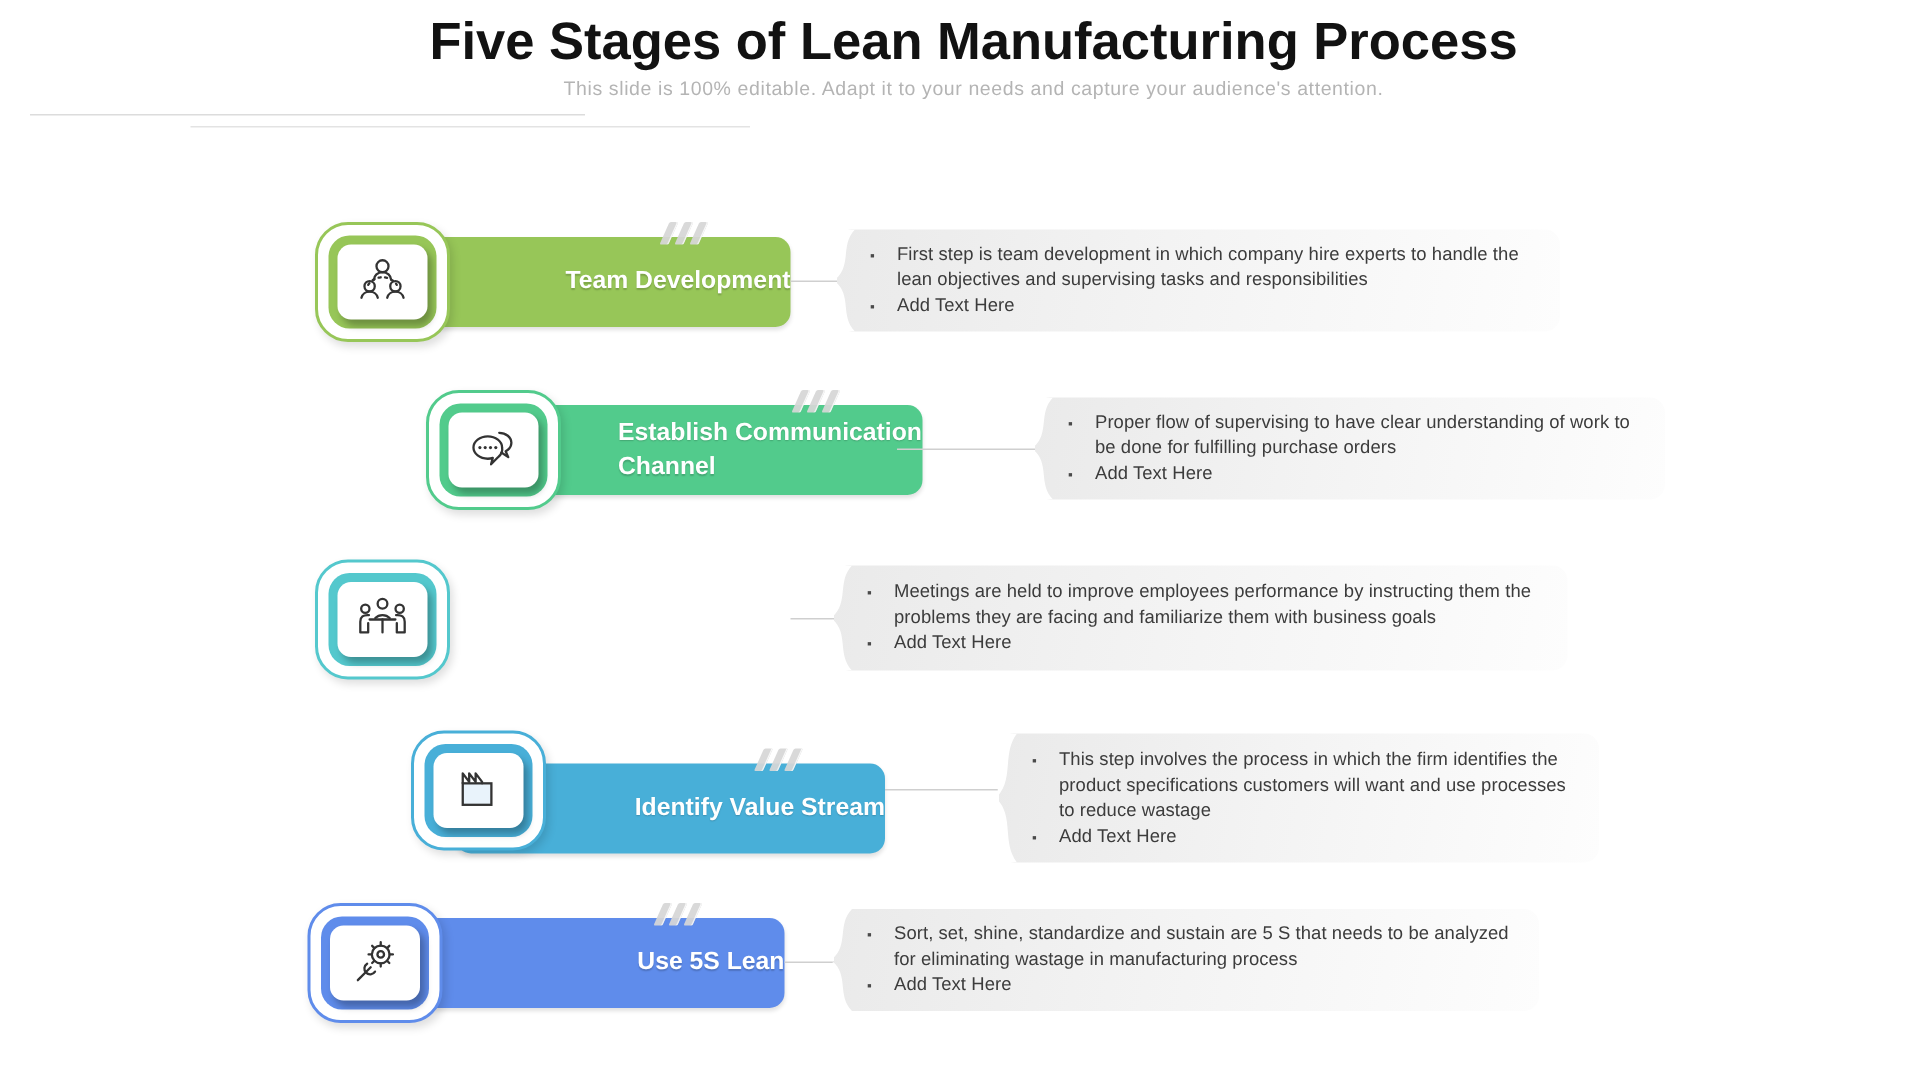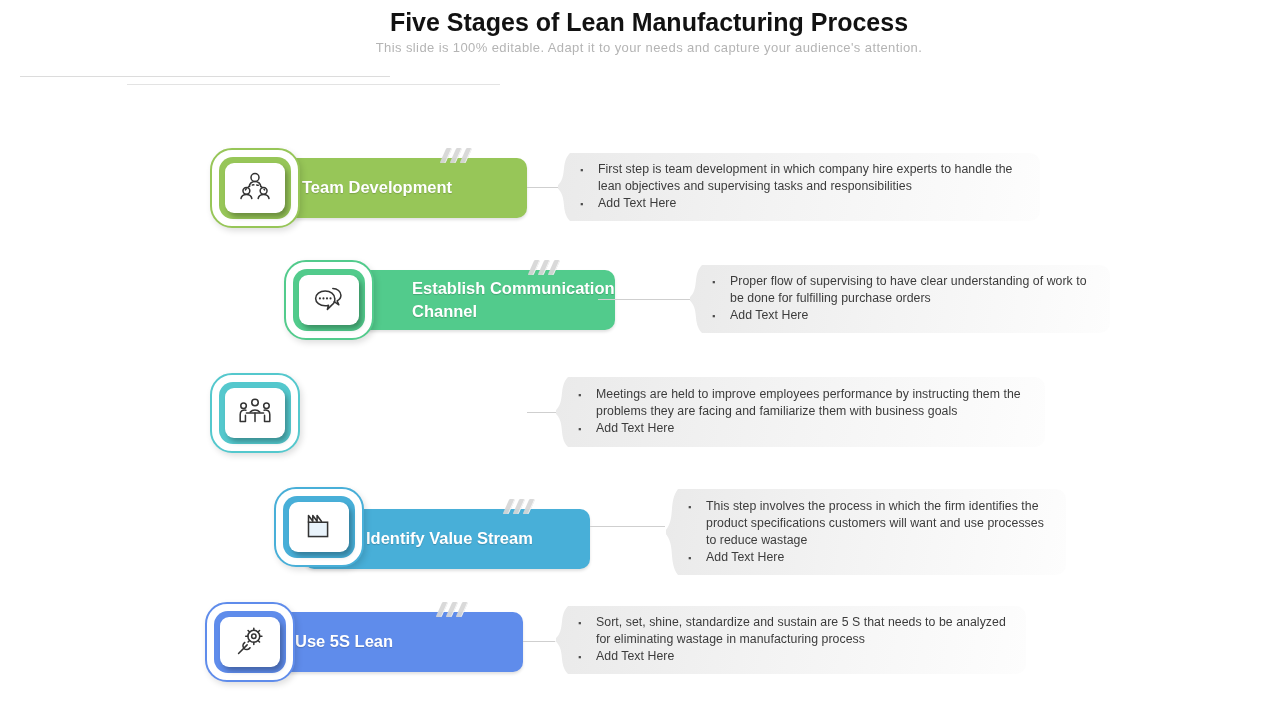--- a/index.html
+++ b/index.html
@@ -2,33 +2,33 @@
 <html><head>
 <meta charset="utf-8">
 <style>
   * { margin:0; padding:0; box-sizing:border-box; }
   html,body { width:1280px; height:720px; background:#ffffff; overflow:hidden;
               font-family:"Liberation Sans", sans-serif; }
   .slide { position:relative; width:1280px; height:720px; background:#fff; }
 
   
   .header { position:absolute; top:8px; left:0; width:100%; text-align:center; }
-  .title { font-size:25px; font-weight:700; color:#121212; letter-spacing:0px; padding-left:18px; }
+  .title { font-size:35px; font-weight:700; color:#121212; letter-spacing:0px; padding-left:18px; }
   .subtitle { margin-top:3px; font-size:13px; color:#b4b4b4; letter-spacing:0.4px; padding-left:18px; }
   .rule { position:absolute; height:1px; background:#dcdcdc; }
   .rule1 { top:76px; left:20px;  width:370px; }
   .rule2 { top:84px; left:127px; width:373px; background:#e3e3e3; }
 
   
   .row { position:absolute; left:0; width:1280px; height:86px; }
   .r1 { top:148px; } .r2 { top:260px; } .r3 { top:373px; } .r4 { top:487px; } .r5 { top:602px; }
 
   
   .banner { position:absolute; top:10px; height:60px; border-radius:10px;
-            background:var(--accent); display:flex; align-items:center; justify-content:flex-start;
+            background:var(--accent); display:flex; align-items:center; justify-content:flex-end;
             box-shadow:0 2px 3px rgba(0,0,0,0.12); }
   .banner-label { color:#fff; font-weight:700; font-size:16.5px; line-height:1.4;
                   text-shadow:0 1px 1px rgba(0,0,0,0.18); }
   .r1 .banner { left:240px; width:287px; padding-left:62px; }
   .r2 .banner { left:331px; width:284px; justify-content:flex-start; padding-left:81px; }
   .r2 .banner-label { max-width:205px; }
   .r3 .banner { left:240px; width:287px; justify-content:flex-start; padding-left:90px; }
   .r3 .banner-label { max-width:185px; }
   .r4 .banner { left:304px; width:286px; padding-left:62px;margin-top:12px; }
   .r5 .banner { left:235px; width:288px; padding-left:60px; }

